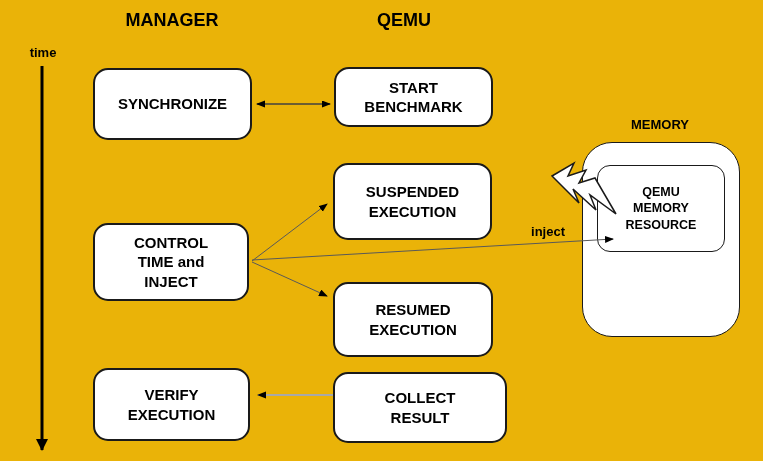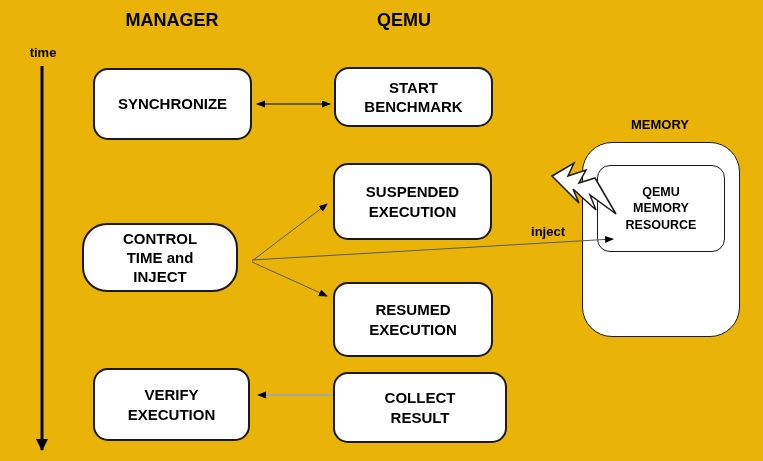--- a/index.html
+++ b/index.html
@@ -81,21 +81,21 @@
 <body>
 
 <div class="canvas">
 
   <div class="col-title" style="left: 92px; width: 160px;">MANAGER</div>
   <div class="col-title" style="left: 334px; width: 140px;">QEMU</div>
 
   <div class="small-label" style="left: 24px; top: 45px; width: 38px; font-size: 13px;">time</div>
 
   <div class="pbox" style="left: 93px; top: 68px; width: 159px; height: 72px;">SYNCHRONIZE</div>
-  <div class="pbox" style="left: 82px; top: 223px; width: 156px; height: 69px; border-radius: 25px;">CONTROL
+  <div class="pbox" style="left: 93px; top: 223px; width: 156px; height: 78px;">CONTROL
 TIME and
 INJECT</div>
   <div class="pbox" style="left: 93px; top: 360px; width: 157px; height: 73px; margin-top: 8px;">VERIFY
 EXECUTION</div>
 
   <div class="pbox" style="left: 334px; top: 67px; width: 159px; height: 60px;">START
 BENCHMARK</div>
   <div class="pbox" style="left: 333px; top: 163px; width: 159px; height: 77px;">SUSPENDED
 EXECUTION</div>
   <div class="pbox" style="left: 333px; top: 262px; width: 160px; height: 75px; margin-top: 20px;">RESUMED

